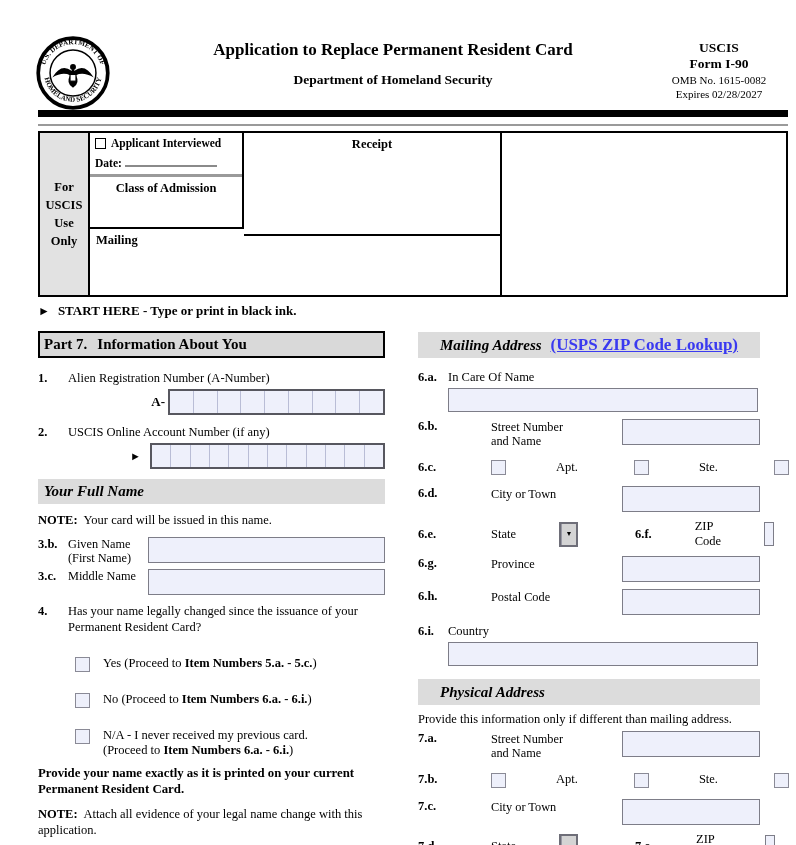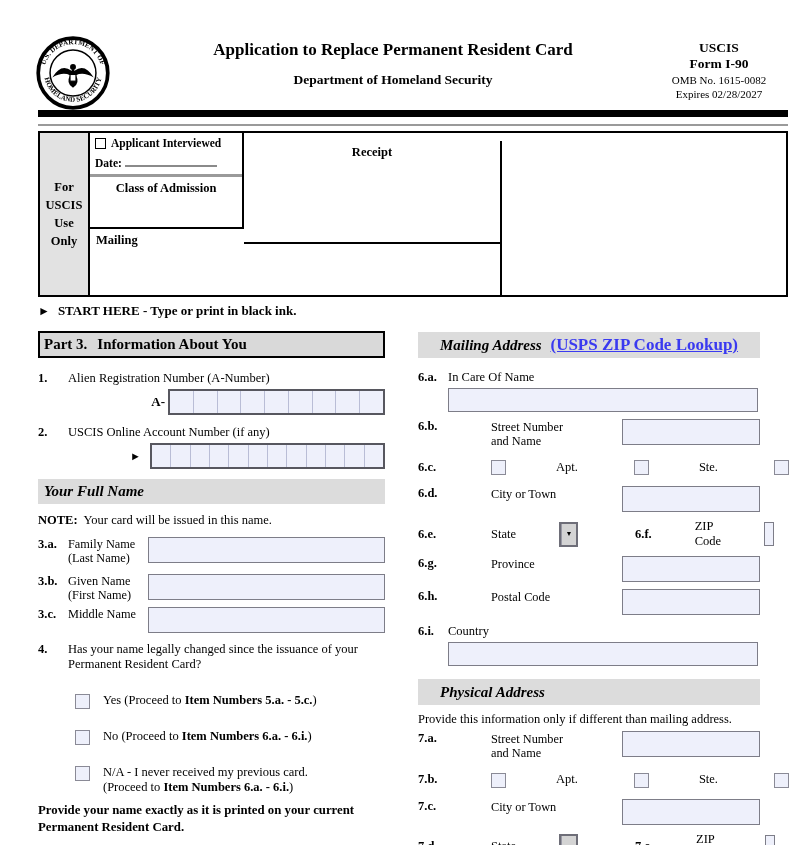--- a/index.html
+++ b/index.html
@@ -27,21 +27,21 @@
             border-right: 2px solid #000; display: flex; flex-direction: column; justify-content: center;
             align-items: center; font-weight: bold; font-size: 12.5px; line-height: 1.45; }
   .u-col2 { position: absolute; left: 50px; top: 0; width: 154px; height: 96px;
             border-right: 2px solid #000; border-bottom: 2px solid #000; }
   .u-applicant { height: 44px; padding: 4px 5px 0 5px; border-bottom: 3px solid #9a9a9a; font-weight: bold; font-size: 11.5px; }
   .u-app-row { display: flex; align-items: center; }
   .cb-small { display: inline-block; width: 11px; height: 11px; border: 1.5px solid #000; background: #fff; margin-right: 5px; flex-shrink: 0; }
   .u-date-row { display: flex; align-items: baseline; margin-top: 7px; }
   .dateline { display: inline-block; width: 92px; border-bottom: 2px solid #8a8a8a; height: 11px; margin-left: 3px; }
   .u-class { text-align: center; font-weight: bold; font-size: 12.5px; padding-top: 4px; }
-  .u-receipt { position: absolute; left: 204px; top: 8px; width: 258px; height: 103px;
+  .u-receipt { position: absolute; left: 204px; top: 0; width: 258px; height: 103px;
                border-right: 2px solid #000; border-bottom: 2px solid #000; text-align: center;
                font-weight: bold; font-size: 12.5px; padding-top: 4px; }
   .u-action { position: absolute; left: 462px; top: 0; width: 284px; height: 162px; text-align: center;
               font-weight: bold; font-size: 12.5px; padding-top: 4px; }
   .u-remarks { position: absolute; left: 50px; top: 96px; width: 412px; height: 66px;
                border-right: 2px solid #000; font-weight: bold; font-size: 12.5px; padding: 4px 6px; }
 
   
   .col-left { position: absolute; left: 38px; top: 303px; width: 347px; font-size: 12.5px; }
   .col-right { position: absolute; left: 418px; top: 332px; width: 342px; font-size: 12.5px; }
@@ -163,21 +163,21 @@
     <div class="u-remarks">Mailing</div>
   </div>
 
   <div class="col-left">
     <div class="start-here">
       <span class="tri">►</span>
       <span>START HERE - Type or print in black ink.</span>
     </div>
 
     <div class="part1-bar">
-      <span>Part 3.</span>
+      <span>Part 7.</span>
       <span class="ttl">Information About You</span>
     </div>
 
     <div class="item-row">
       <span class="inum">1.</span>
       <span>Alien Registration Number (A-Number)</span>
     </div>
     <div class="comb-row">
       <span class="prefix-a">A-</span>
       <div class="comb">
@@ -215,28 +215,20 @@
         </div>
     </div>
 
     <div class="sec-bar-l">
       <span class="sec-title">Your Full Name</span>
     </div>
     <div class="note-line">
       <span class="b">NOTE:</span><span class="note-gap"></span><span>Your card will be issued in this name.</span>
     </div>
 
-    <div class="name-row">
-      <span class="inum">3.a.</span>
-      <span class="nlabel">
-        <span>Family Name</span><br>
-        <span>(Last Name)</span>
-      </span>
-      <input class="field flexfill" type="text" style="">
-    </div>
     <div class="name-row">
       <span class="inum">3.b.</span>
       <span class="nlabel">
         <span>Given Name</span><br>
         <span>(First Name)</span>
       </span>
       <input class="field flexfill" type="text" style="">
     </div>
     <div class="name-row mt4">
       <span class="inum">3.c.</span>

